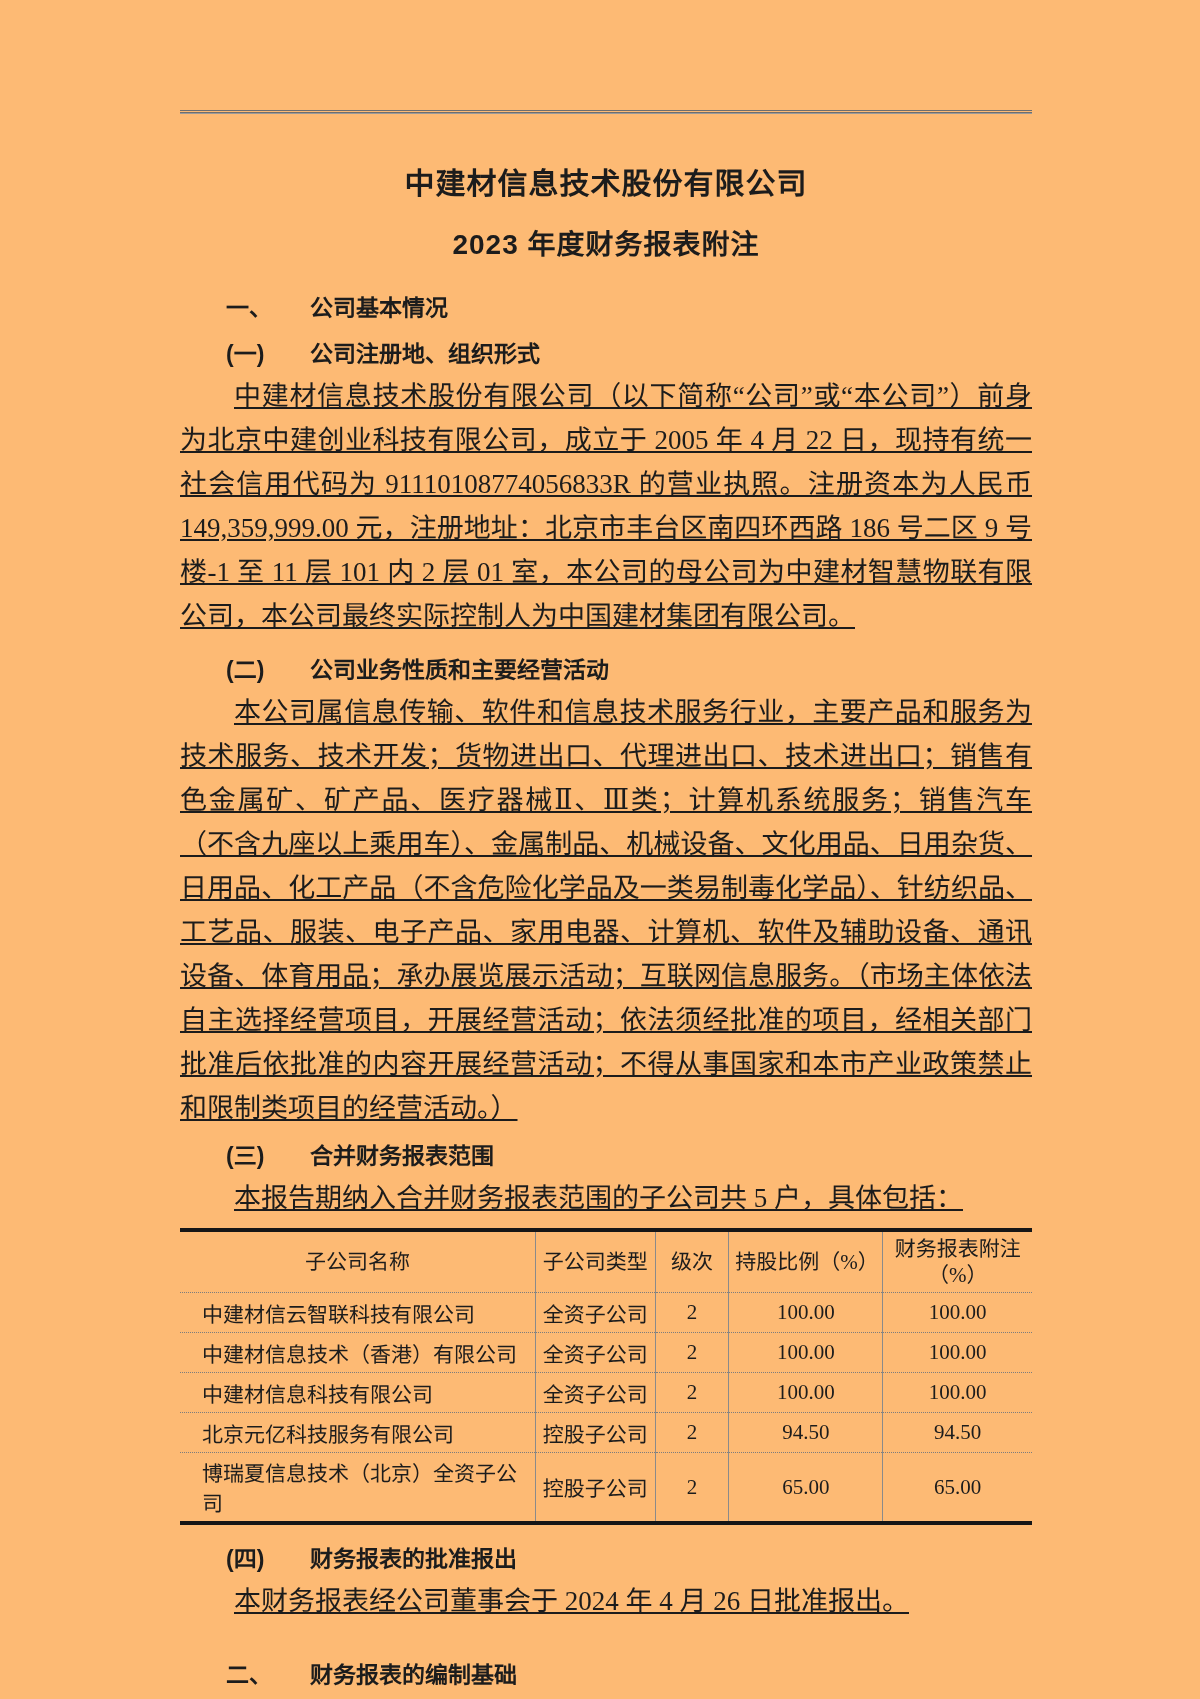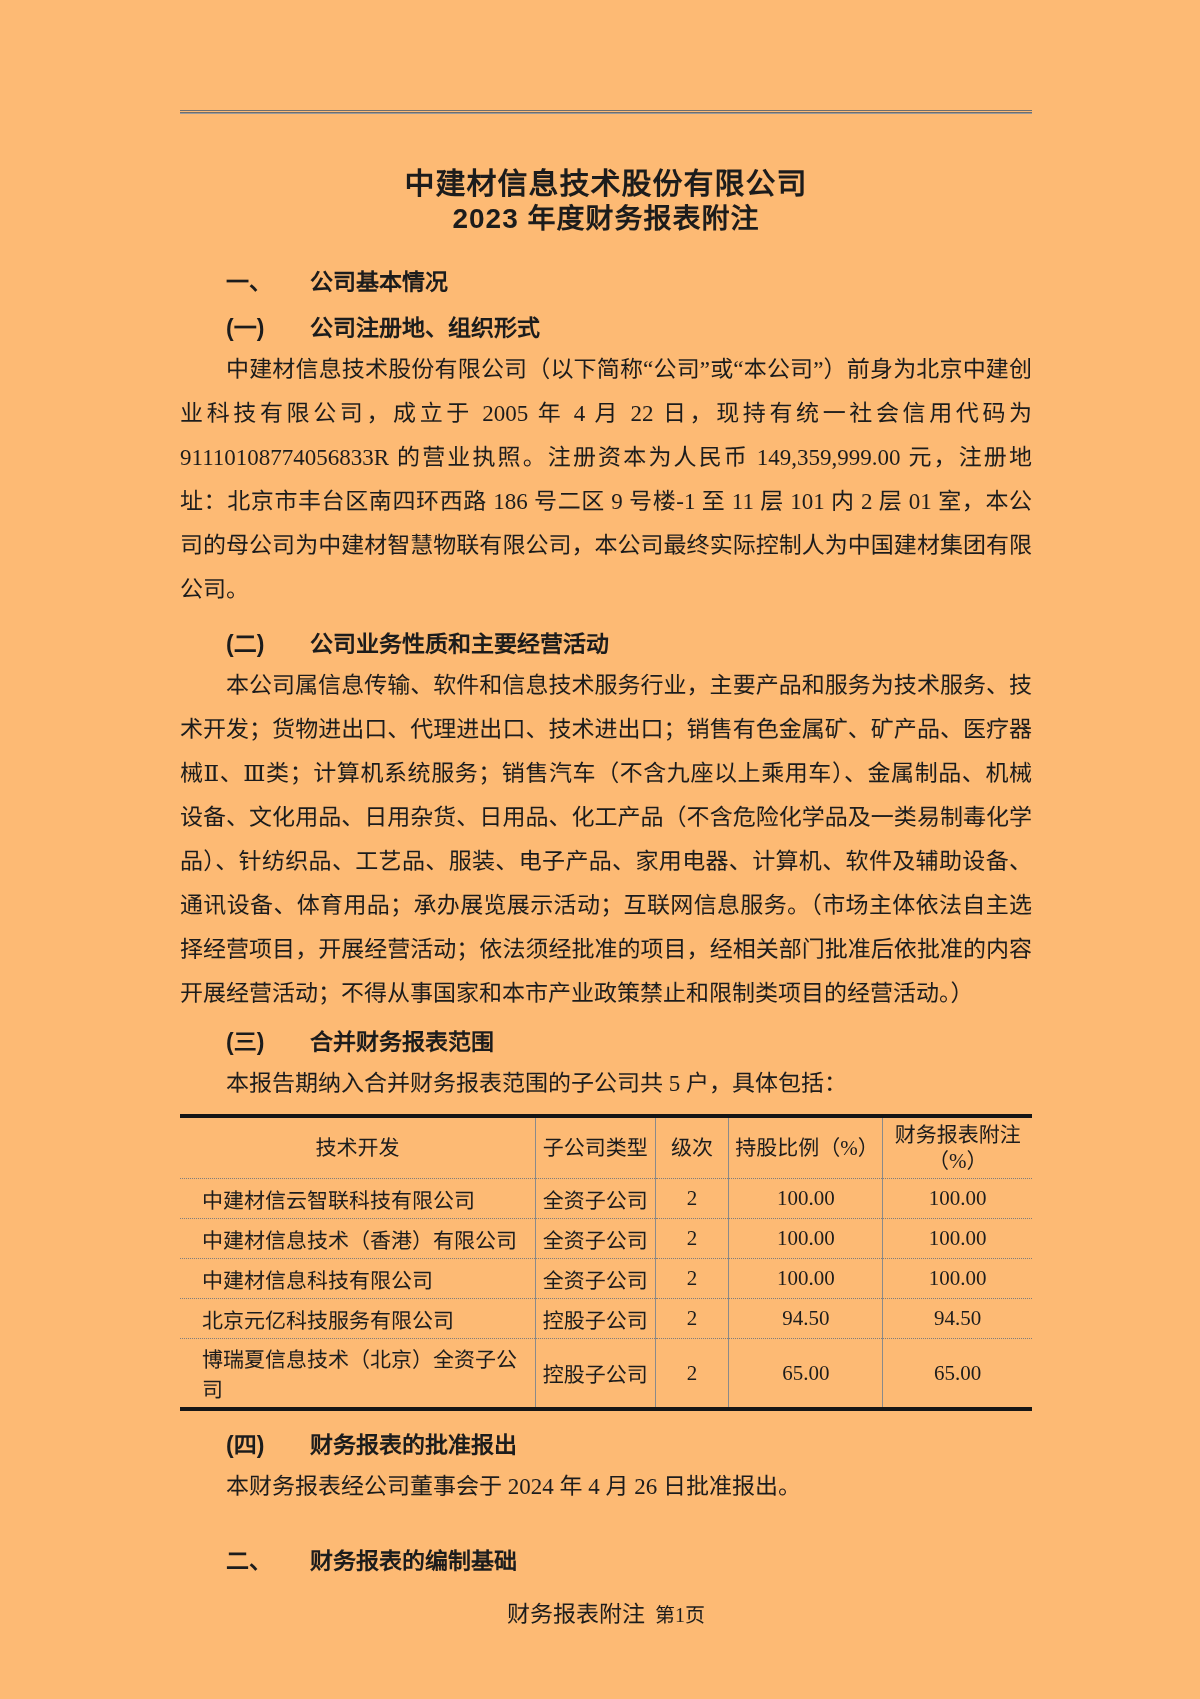--- a/index.html
+++ b/index.html
@@ -26,20 +26,21 @@
   .doc-title {
     margin-top: 52px;
     text-align: center;
     font-family: "Liberation Sans", "DejaVu Sans", sans-serif;
     font-weight: bold;
     font-size: 30px;
     line-height: 36px;
     letter-spacing: 1px;
   }
   .doc-subtitle {
+    margin-top: 26px;
     text-align: center;
     font-family: "Liberation Sans", "DejaVu Sans", sans-serif;
     font-weight: bold;
     font-size: 28px;
     line-height: 34px;
     letter-spacing: 1px;
   }
   .heading {
     font-family: "Liberation Sans", "DejaVu Sans", sans-serif;
     font-weight: bold;
@@ -48,25 +49,26 @@
     padding-left: 46px;
   }
   .heading .h-num {
     display: inline-block;
     min-width: 84px;
     font-weight: bold;
   }
   .h-l1 { margin-top: 30px; }      
   .h-l2 { margin-top: 14px; }      
   .para {
-    font-size: 23px;
+    font-size: 27px;
     line-height: 44px;
     text-align: justify;
     text-indent: 2em;
     margin-top: 4px;
+    text-decoration: underline;
   }
   .h-sub2 { margin-top: 16px; }
   .h-sub3 { margin-top: 10px; }
   .h-sub4 { margin-top: 18px; }
   .h-sec2 { margin-top: 36px; }
   table.subs {
     width: 100%;
     margin-top: 8px;
     border-collapse: collapse;
     border-top: 4px solid #161616;
@@ -128,21 +130,21 @@
   <p class="para">本公司属信息传输、软件和信息技术服务行业，主要产品和服务为技术服务、技术开发；货物进出口、代理进出口、技术进出口；销售有色金属矿、矿产品、医疗器械Ⅱ、Ⅲ类；计算机系统服务；销售汽车（不含九座以上乘用车）、金属制品、机械设备、文化用品、日用杂货、日用品、化工产品（不含危险化学品及一类易制毒化学品）、针纺织品、工艺品、服装、电子产品、家用电器、计算机、软件及辅助设备、通讯设备、体育用品；承办展览展示活动；互联网信息服务。（市场主体依法自主选择经营项目，开展经营活动；依法须经批准的项目，经相关部门批准后依批准的内容开展经营活动；不得从事国家和本市产业政策禁止和限制类项目的经营活动。）</p>
 
   <div class="heading h-l2 h-sub3">
     <span class="h-num">(三)</span><span>合并财务报表范围</span>
   </div>
   <p class="para">本报告期纳入合并财务报表范围的子公司共 5 户，具体包括：</p>
 
   <table class="subs">
     <thead>
       <tr>
-        <th style="width:41.7%">技术开发</th>
+        <th style="width:41.7%">子公司名称</th>
         <th style="width:14.1%">子公司类型</th>
         <th style="width:8.6%">级次</th>
         <th style="width:18.1%">持股比例（%）</th>
         <th style="width:17.5%">财务报表附注
 （%）</th>
       </tr>
     </thead>
     <tbody>
       <tr>
         <td class="name">中建材信云智联科技有限公司</td>

